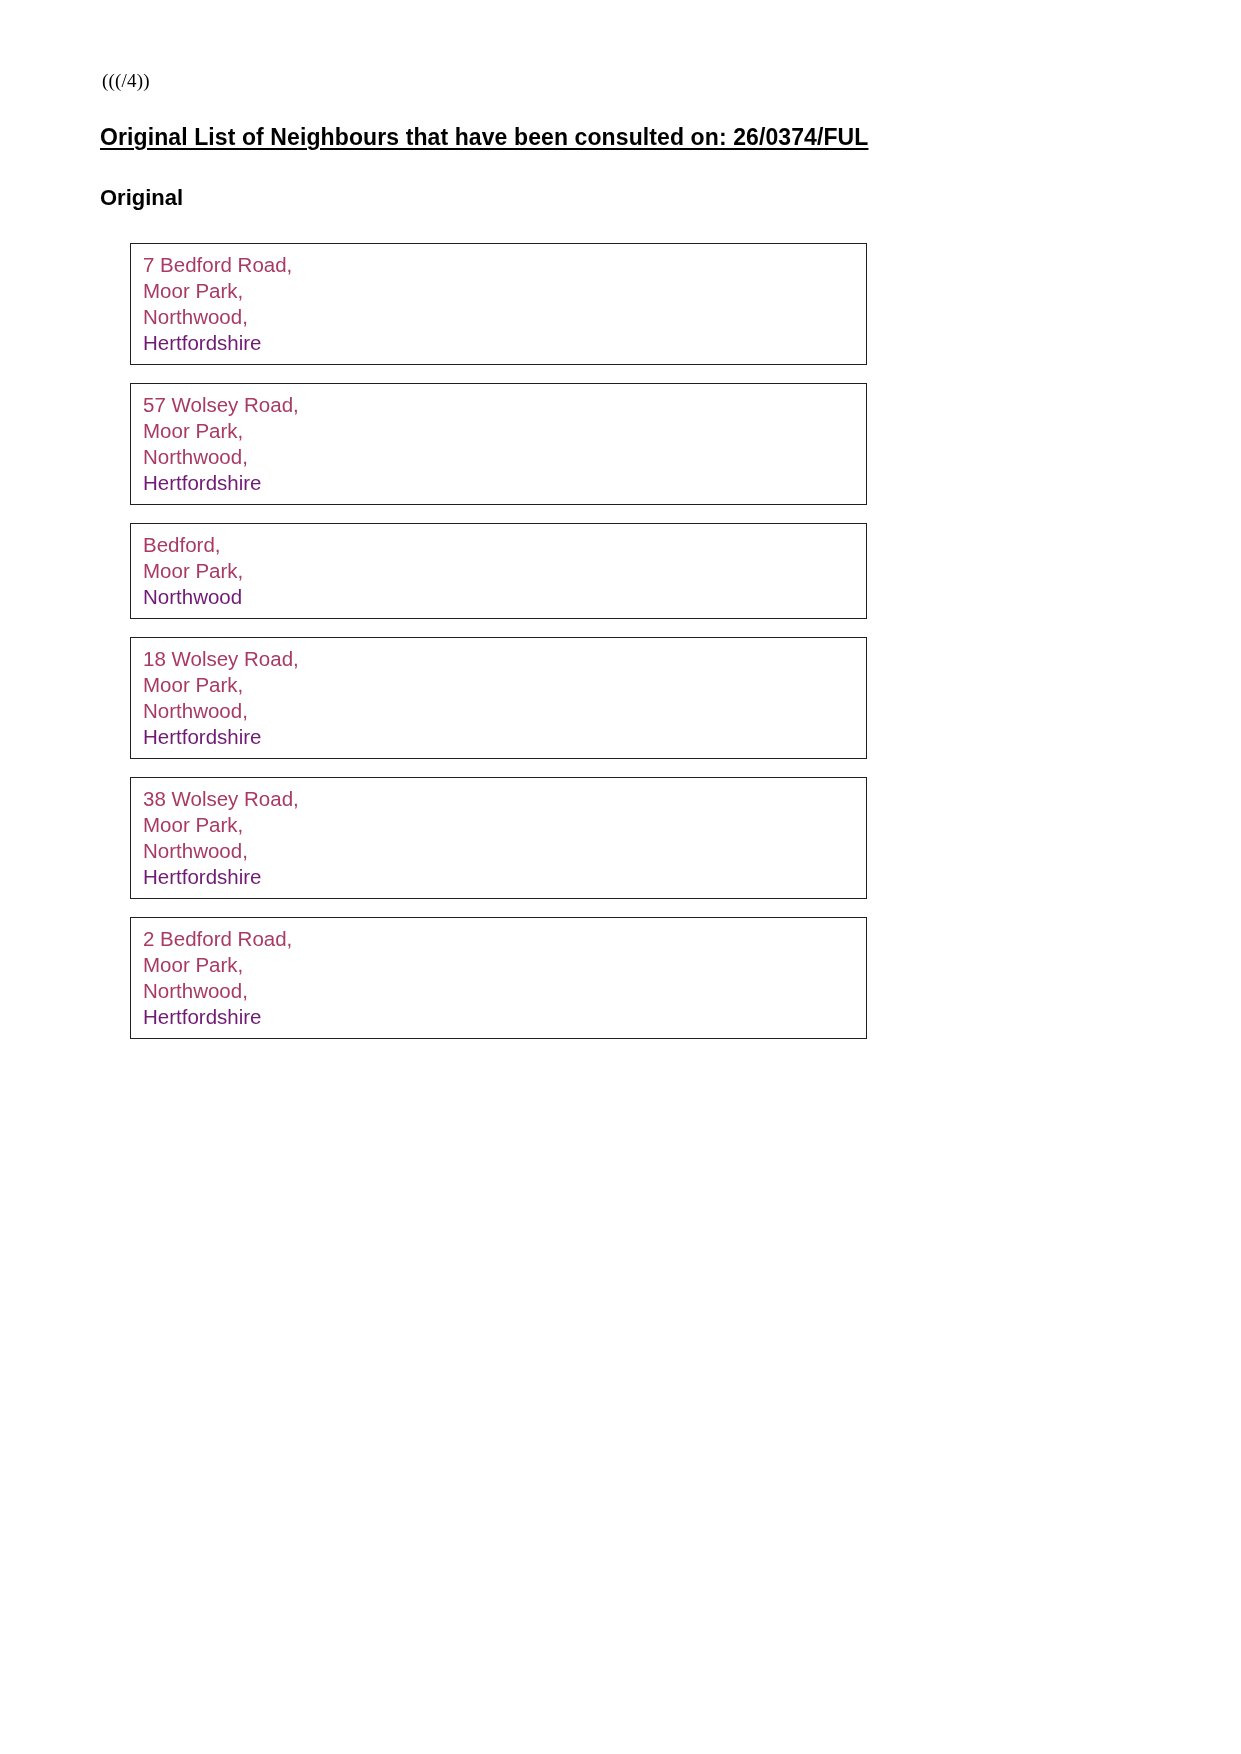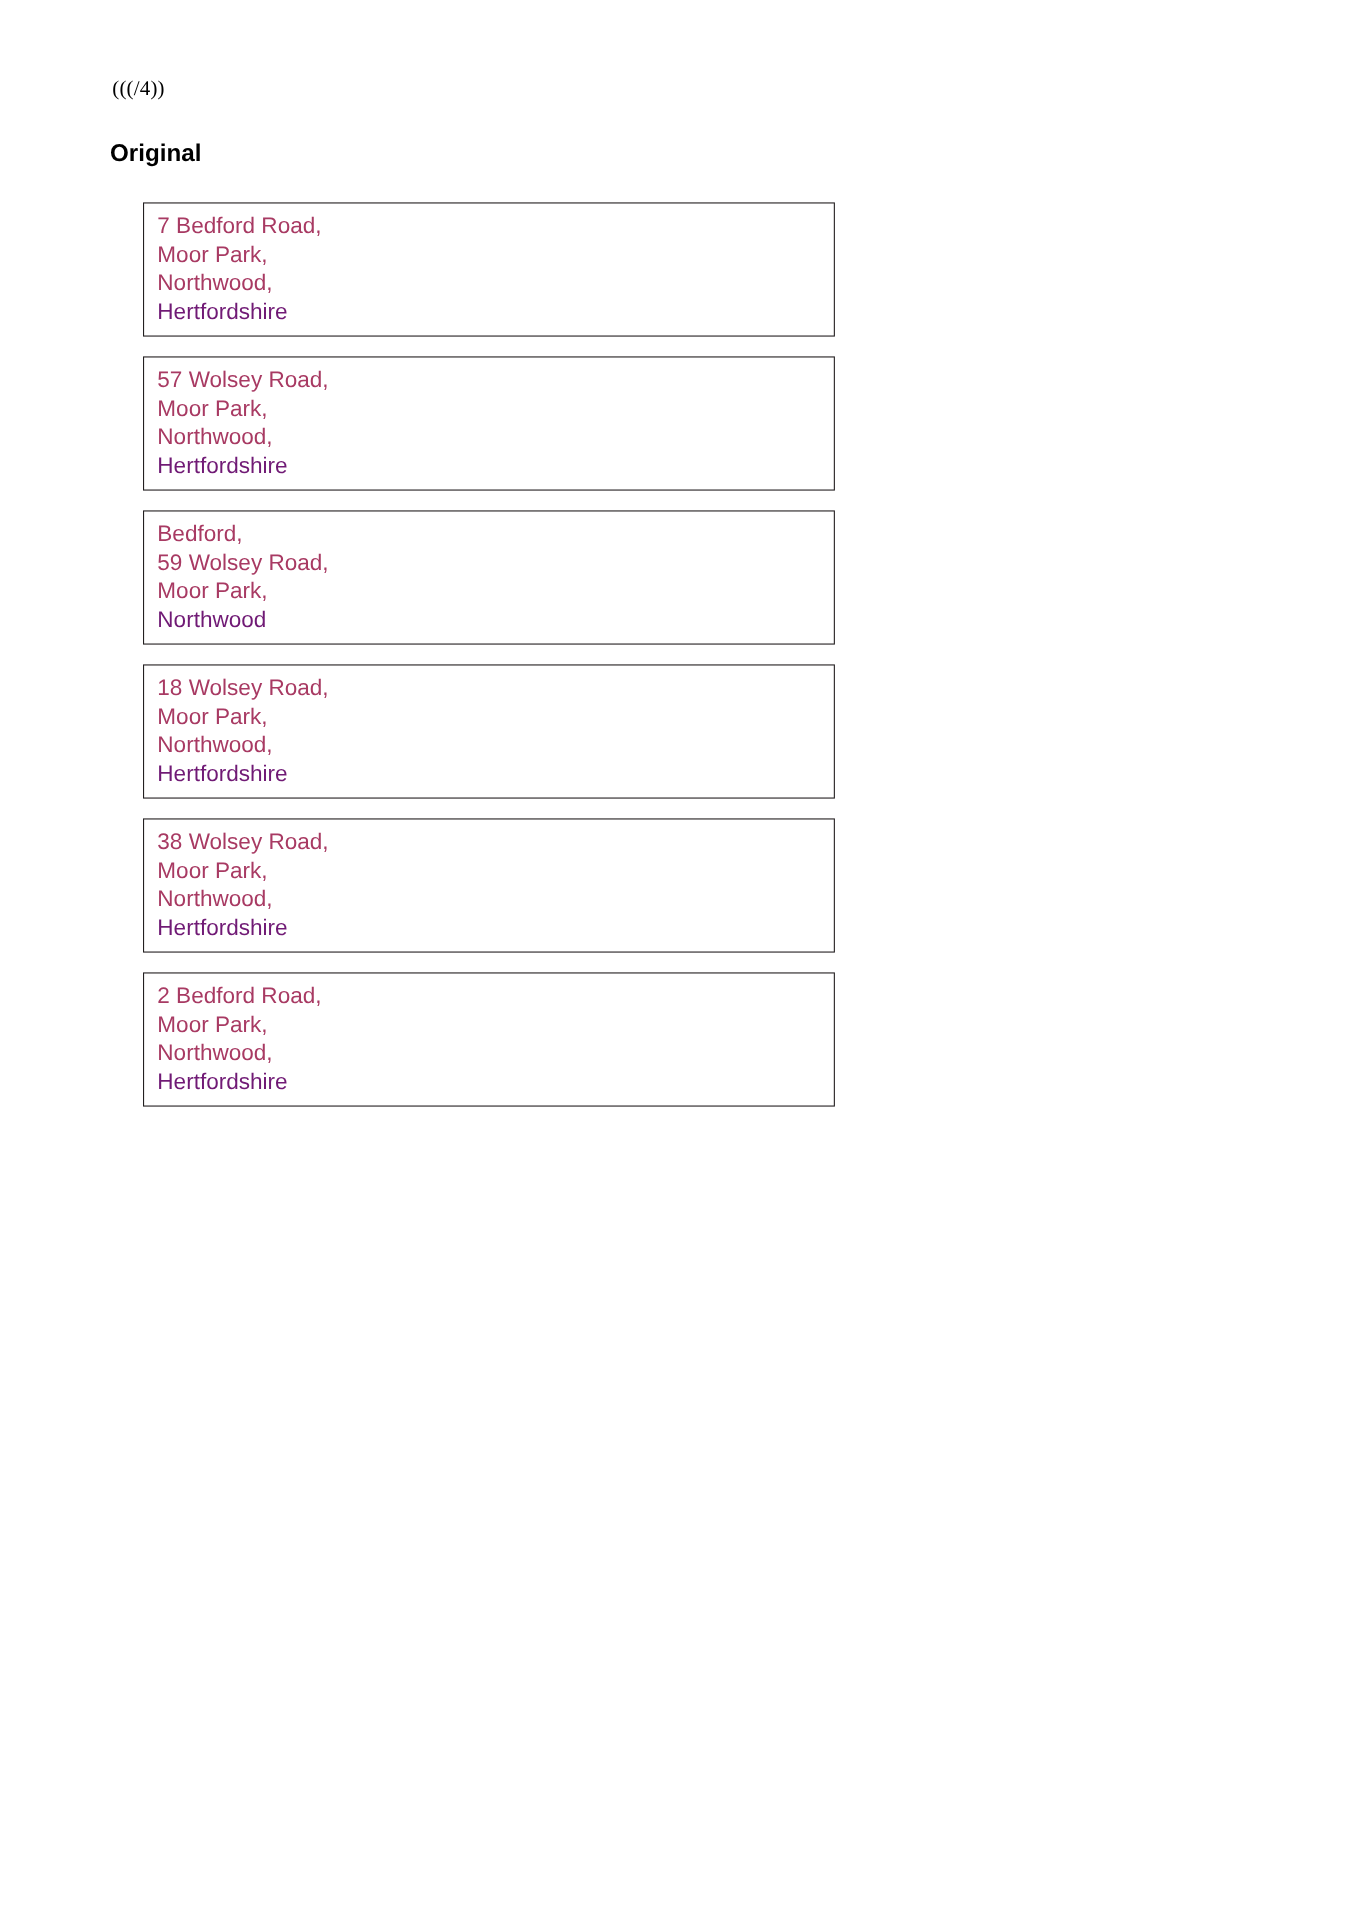--- a/index.html
+++ b/index.html
@@ -40,21 +40,21 @@
   }
   .section-label {
     margin-top: 34px;
     font-size: 22px;
     font-weight: bold;
     color: #000000;
   }
   .address-list {
     margin-top: 32px;
     margin-left: 30px;
-    width: 629px;
+    width: 737px;
   }
   .address-box {
     border: 1.5px solid #231f20;
     box-sizing: border-box;
     padding: 8px 12px 8px 12px;
     margin-bottom: 18px;
     background: #ffffff;
   }
   .address-line {
     font-size: 20.5px;
@@ -66,20 +66,21 @@
     color: #701a75;
   }
 </style>
 </head>
 <body>
 
 <div class="page">
 
   <div class="page-ref">(((/4))</div>
 
+  <div class="doc-title">Original List of Neighbours that have been consulted on:  26/0374/FUL</div>
 
   <div class="section-label">Original</div>
 
   <div class="address-list">
 
     <div class="address-box">
       <div class="address-line">7 Bedford Road,</div>
       <div class="address-line">Moor Park,</div>
       <div class="address-line">Northwood,</div>
       <div class="address-line last">Hertfordshire</div>
@@ -87,21 +88,20 @@
 
     <div class="address-box">
       <div class="address-line">57 Wolsey Road,</div>
       <div class="address-line">Moor Park,</div>
       <div class="address-line">Northwood,</div>
       <div class="address-line last">Hertfordshire</div>
     </div>
 
     <div class="address-box">
       <div class="address-line">Bedford,</div>
-      <div class="address-line">59 Wolsey Road,</div>
       <div class="address-line">Moor Park,</div>
       <div class="address-line last">Northwood</div>
     </div>
 
     <div class="address-box">
       <div class="address-line">18 Wolsey Road,</div>
       <div class="address-line">Moor Park,</div>
       <div class="address-line">Northwood,</div>
       <div class="address-line last">Hertfordshire</div>
     </div>

